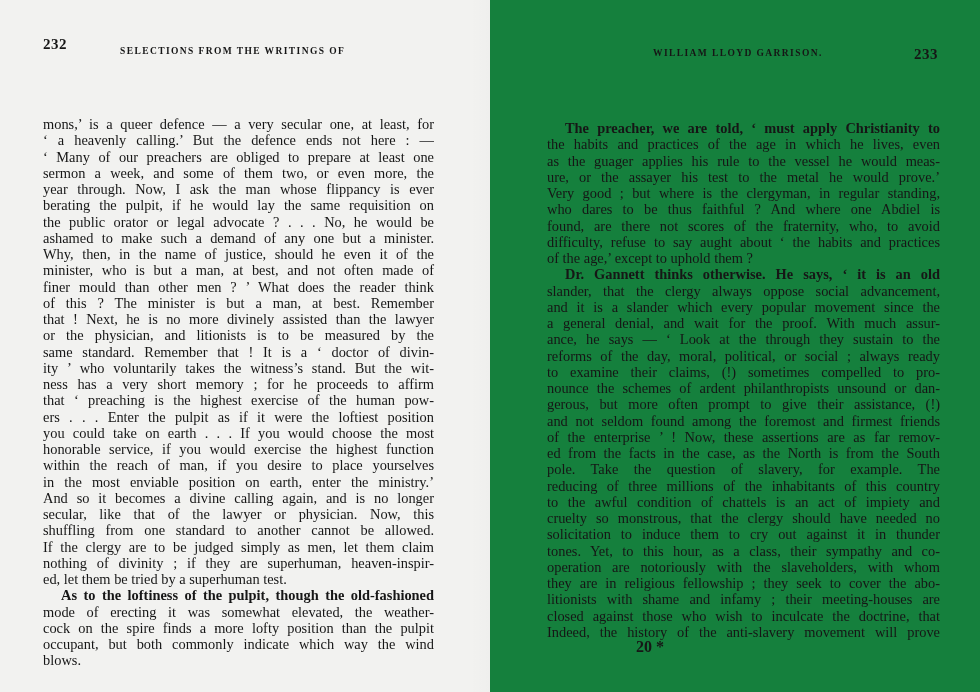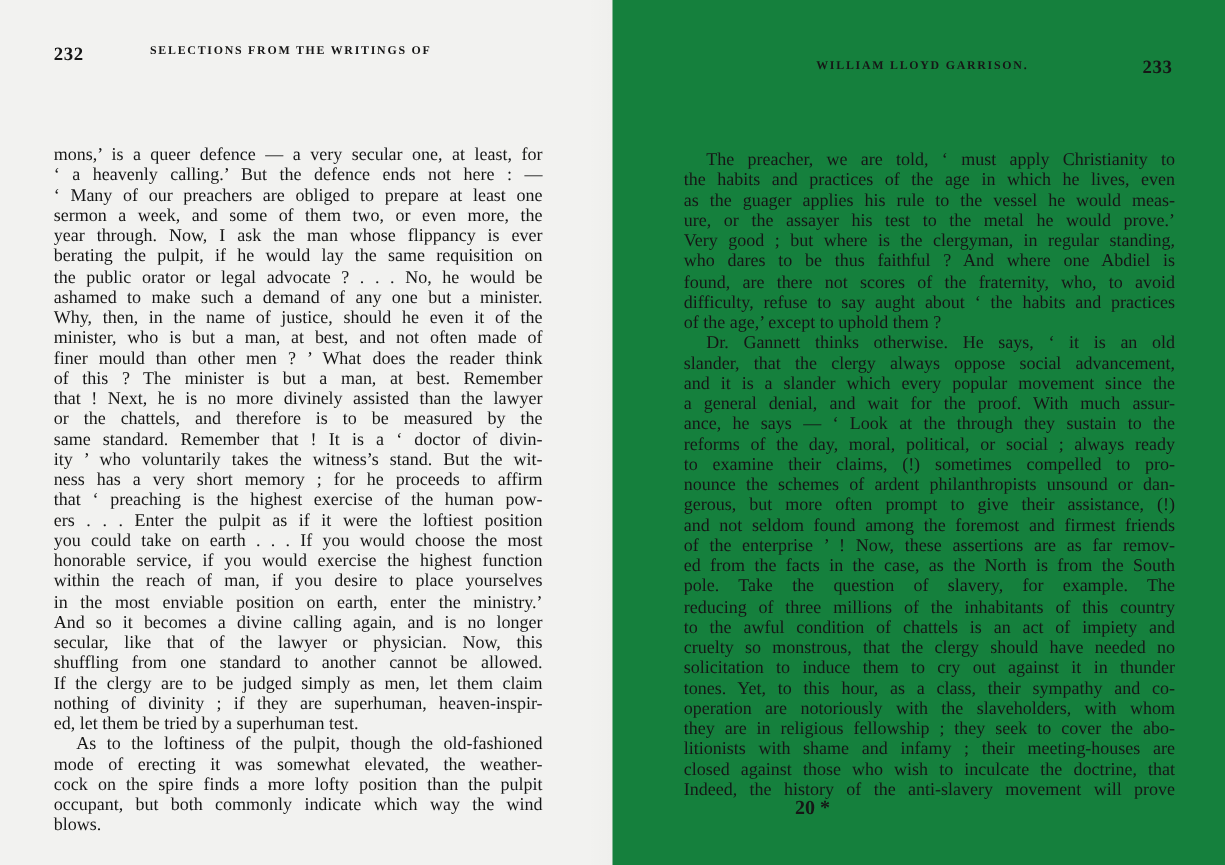--- a/index.html
+++ b/index.html
@@ -14,21 +14,21 @@
     position: absolute; top: 0; height: 692px;
     background: #f3f3f1;
   }
   .page.left { left: 0; width: 490px; background: #f2f2f0; padding-left: 40px; }
   .page.right { left: 490px; width: 490px; background: #15803d; }
   .gutter {
     position: absolute; left: 470px; top: 0; width: 60px; height: 692px;
     background: linear-gradient(to right, rgba(0,0,0,0) 0%, rgba(0,0,0,0.02) 50%, rgba(0,0,0,0) 100%);
   }
   .running-head {
-    position: absolute; top: 36px;
+    position: absolute; top: 46px;
     font-size: 9.5px; letter-spacing: 1.4px; font-weight: bold;
     text-transform: uppercase; white-space: nowrap;
   }
   .folio {
     position: absolute; top: 36px;
     font-size: 15px; font-weight: bold; letter-spacing: 0.5px;
   }
   .left .folio { left: 43px; }
   .left .running-head { left: 120px; }
   .right .folio { left: 424px; top: 46px; }
@@ -39,21 +39,21 @@
     font-size: 14.4px; line-height: 16.25px; margin-top: 47px;
   }
   .left .text { left: 43px; top: 69px; width: 391px; }
   .right .text { left: 57px; top: 73px; width: 393px; }
   .line {
     display: block; white-space: nowrap;
     text-align: justify; text-align-last: justify;
     height: 16.25px;
   }
   .line.last { text-align-last: left; }
-  .line.indent { padding-left: 18px; }
+  .line.indent { padding-left: 18px; font-weight: bold; }
   .signature {
     position: absolute; left: 146px; top: 638px;
     font-size: 16px; font-weight: bold;
   }
   .speck { position: absolute; width: 2px; height: 2px; background: #333; border-radius: 1px; }
 </style>
 </head>
 <body>
 
 <div class="page left">
@@ -66,21 +66,21 @@
     <span class="line">sermon a week, and some of them two, or even more, the</span>
     <span class="line">year through.  Now, I ask the man whose flippancy is ever</span>
     <span class="line">berating the pulpit, if he would lay the same requisition on</span>
     <span class="line">the public orator or legal advocate ? . . . No, he would be</span>
     <span class="line">ashamed to make such a demand of any one but a minister.</span>
     <span class="line">Why, then, in the name of justice, should he even it of the</span>
     <span class="line">minister, who is but a man, at best, and not often made of</span>
     <span class="line">finer mould than other men ? ’  What does the reader think</span>
     <span class="line">of this ?  The minister is but a man, at best.  Remember</span>
     <span class="line">that !  Next, he is no more divinely assisted than the lawyer</span>
-    <span class="line">or the chattels, and therefore is to be measured by the</span>
+    <span class="line">or the physician, and litionists is to be measured by the</span>
     <span class="line">same standard.  Remember that !  It is a ‘ doctor of divin-</span>
     <span class="line">ity ’ who voluntarily takes the witness’s stand.  But the wit-</span>
     <span class="line">ness has a very short memory ; for he proceeds to affirm</span>
     <span class="line">that ‘ preaching is the highest exercise of the human pow-</span>
     <span class="line">ers . . . Enter the pulpit as if it were the loftiest position</span>
     <span class="line">you could take on earth . . . If you would choose the most</span>
     <span class="line">honorable service, if you would exercise the highest function</span>
     <span class="line">within the reach of man, if you desire to place yourselves</span>
     <span class="line">in the most enviable position on earth, enter the ministry.’</span>
     <span class="line">And so it becomes a divine calling again, and is no longer</span>

